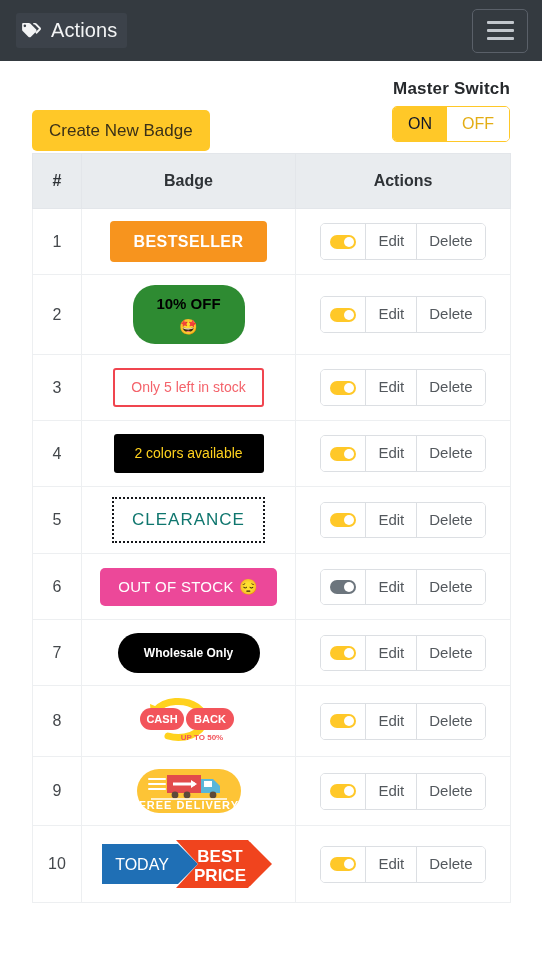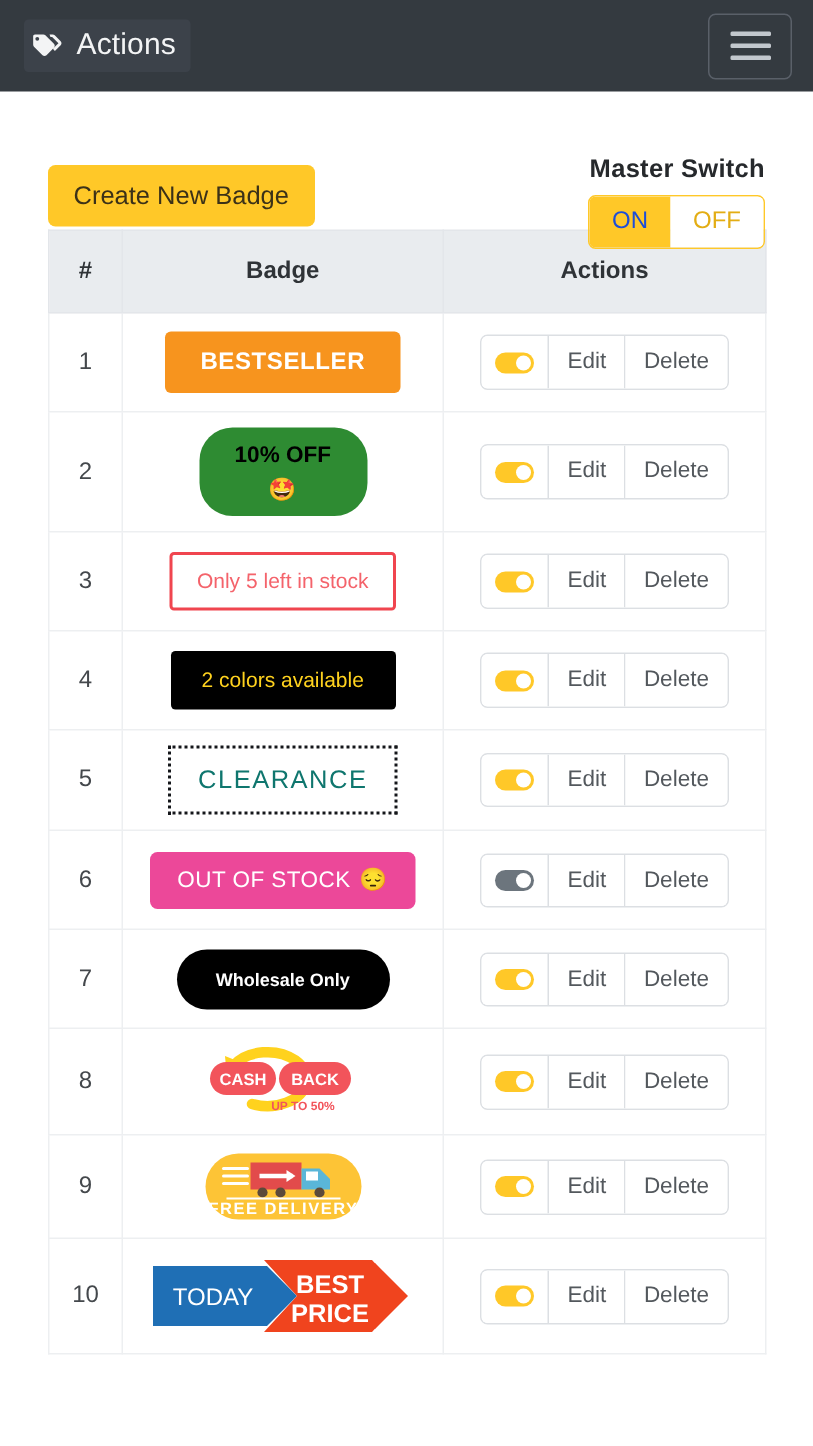--- a/index.html
+++ b/index.html
@@ -66,21 +66,20 @@
     border-radius: 5px;
     font-size: 17px;
     padding: 10px 17px;
     cursor: pointer;
     line-height: 1.25;
   }
   .master-wrap {
     position: absolute;
     right: 0; top: 18px;
     text-align: right;
-    margin-top: 24px;
   }
   .master-label {
     font-size: 17px;
     color: #26292c;
     font-weight: 600;
     display: block;
     margin-bottom: 7px;
     letter-spacing: .2px;
   }
   .master-switch {
@@ -92,21 +91,21 @@
   .ms-opt {
     font-size: 16px;
     padding: 6px 15px;
     cursor: pointer;
     line-height: 1.35;
     background: #ffffff;
     color: #e3ad14;
   }
   .ms-opt.active {
     background: #ffc828;
-    color: #1d4ed8;
+    color: #0f172a;
   }
 
   
   table.badges {
     width: 478px;
     border-collapse: collapse;
     table-layout: fixed;
     margin-top: 0;
   }
   table.badges th {

